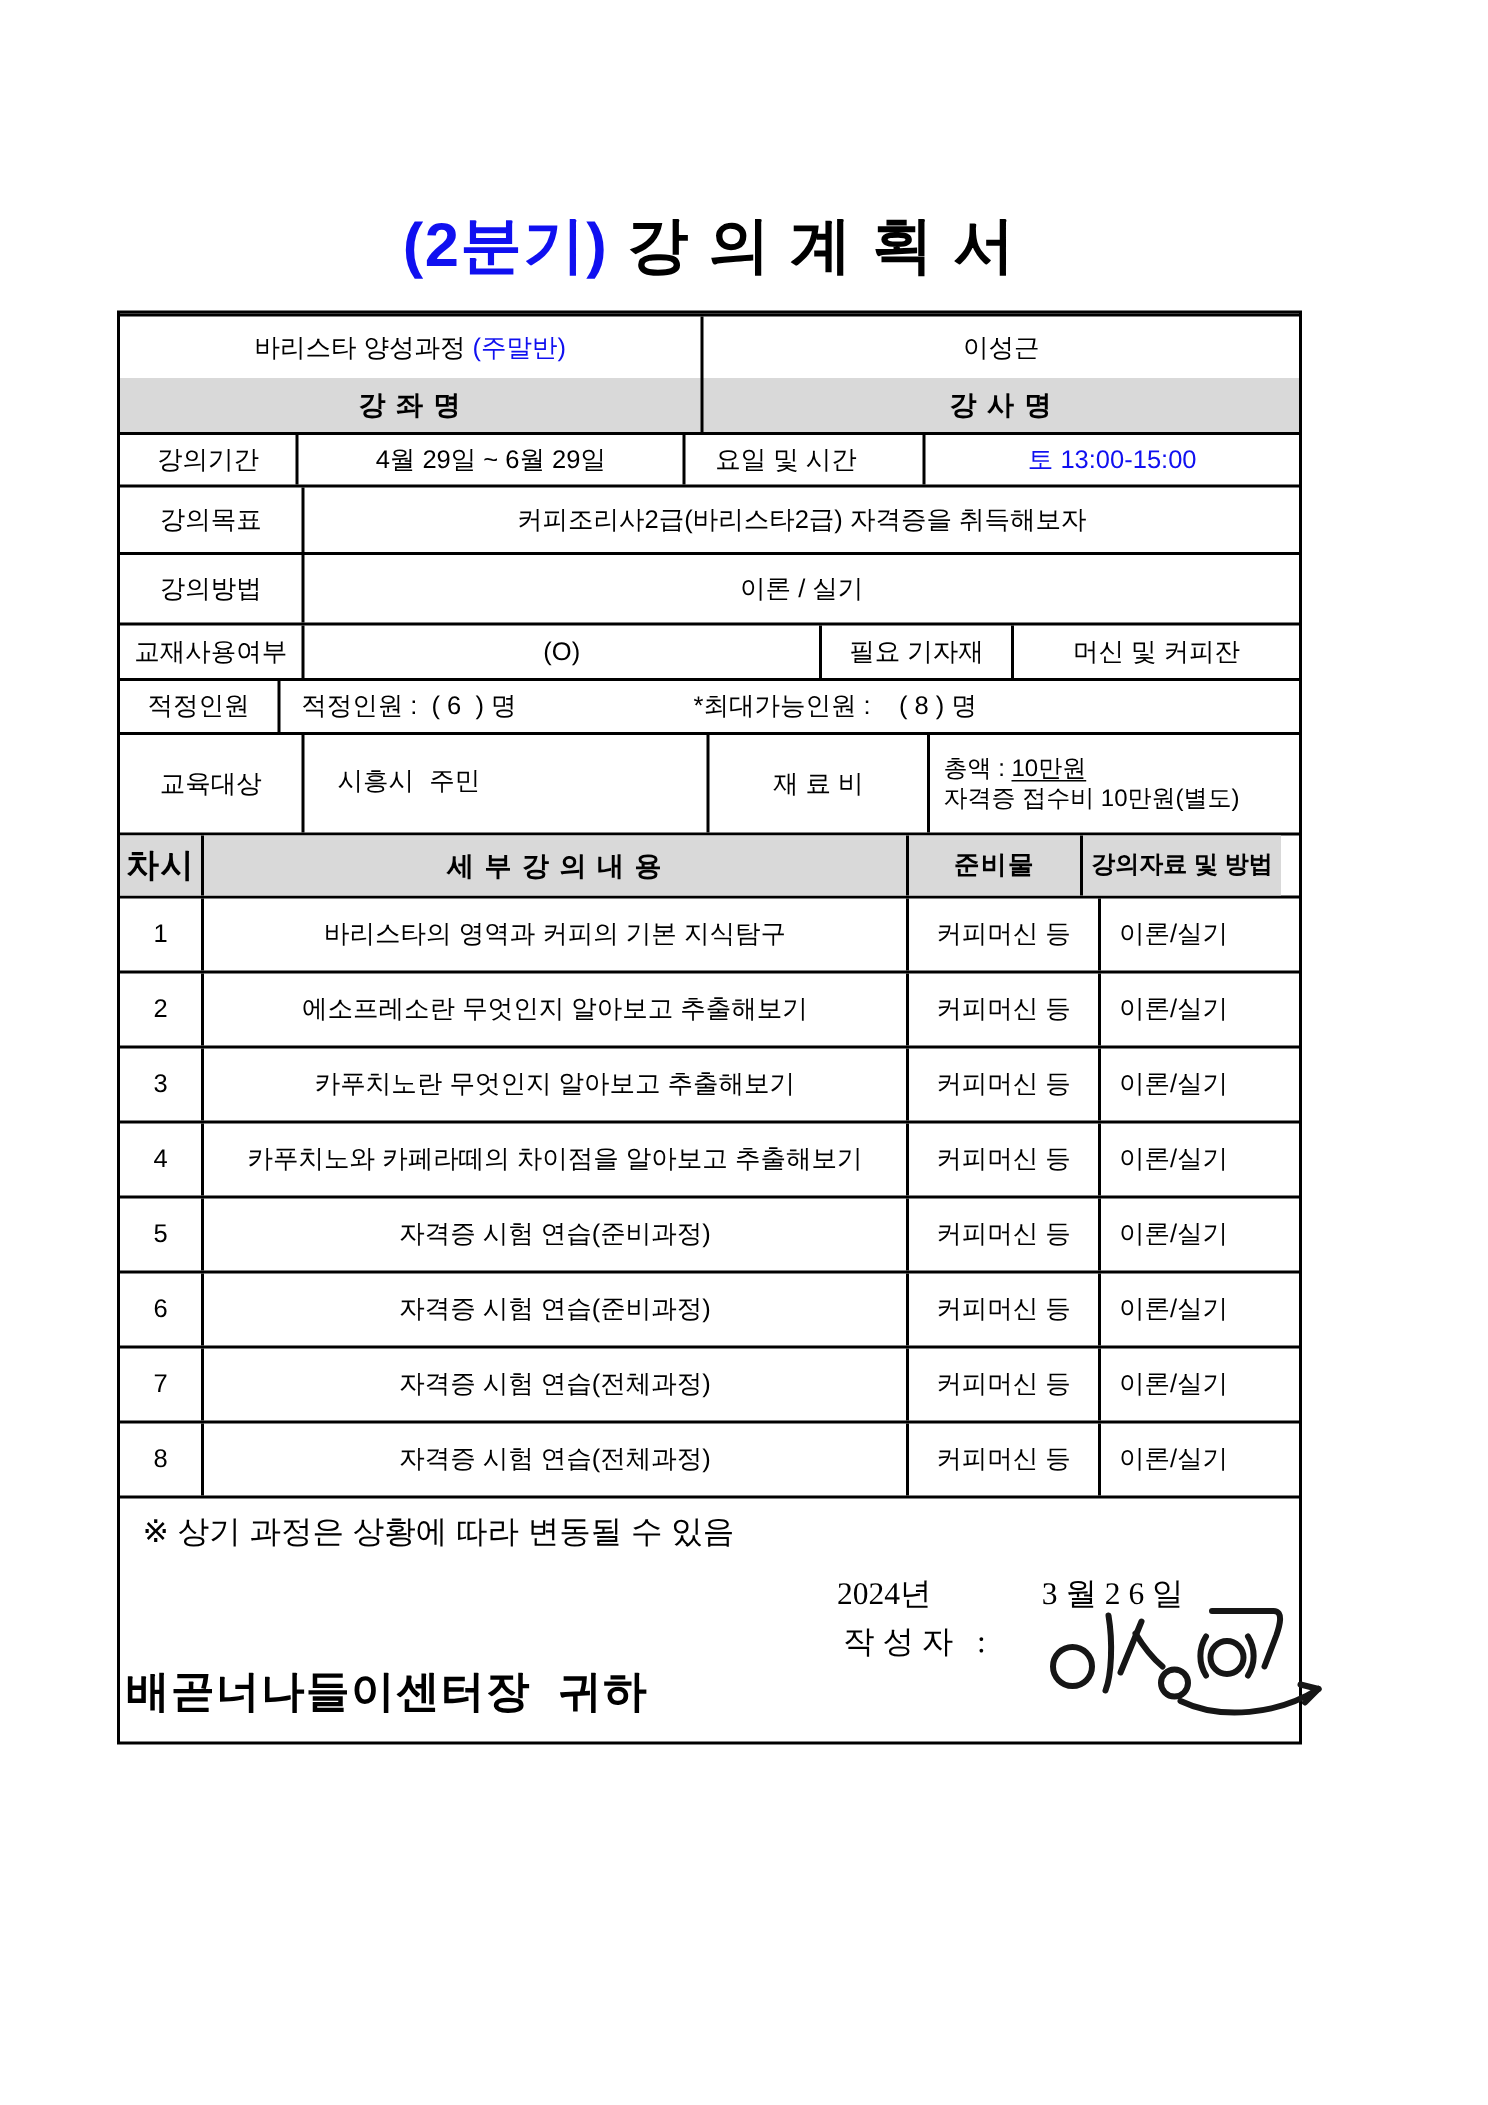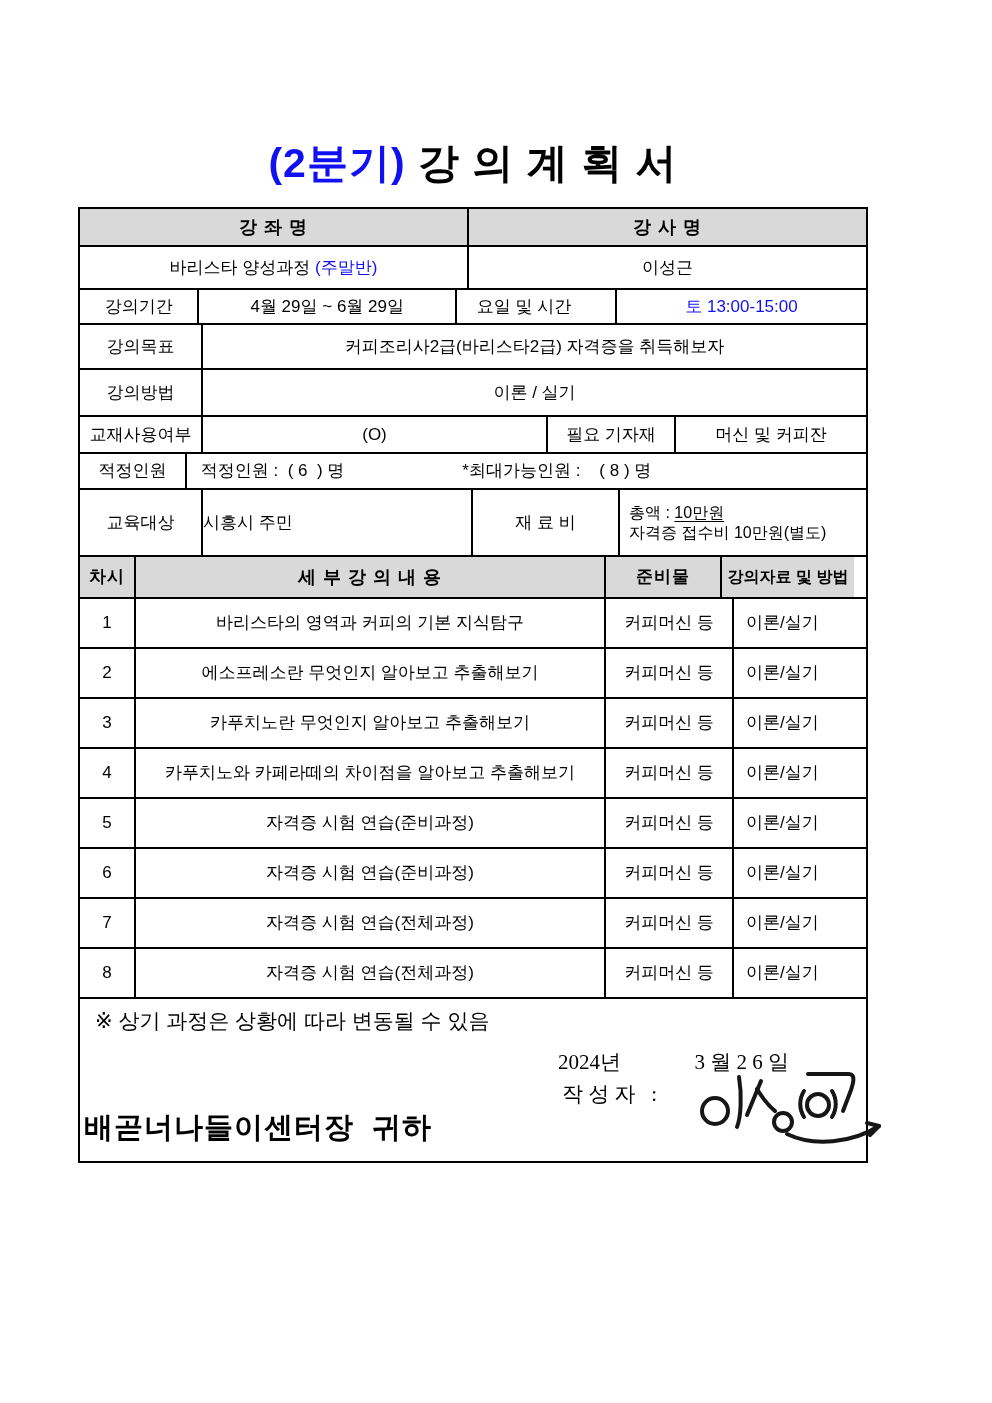--- a/index.html
+++ b/index.html
@@ -9,21 +9,21 @@
   .blue{color:#1010f0;}
   .page-title{position:absolute;left:78px;top:136px;width:790px;text-align:center;
               font-size:41px;font-weight:bold;letter-spacing:1px;white-space:pre;}
   .doc-table{position:absolute;left:78px;top:207px;width:790px;border:2px solid #000;
              box-sizing:border-box;background:#fff;}
   .t-row{display:flex;border-top:2px solid #000;box-sizing:border-box;}
   .t-row.first{border-top:none;}
   .c{box-sizing:border-box;border-left:2px solid #000;display:flex;align-items:center;
      justify-content:center;font-size:17px;line-height:1.25;text-align:center;}
   .c.cfirst{border-left:none;}
-  .c.left{justify-content:flex-start;text-align:center;padding-left:0;}
+  .c.left{justify-content:flex-start;text-align:center;padding-left:22px;font-family:Liberation Mono, monospace;}
   .gray{background:#d9d9d9;font-weight:bold;font-size:18px;letter-spacing:1px;}
   .fee-cell{flex-direction:column;align-items:flex-start;justify-content:center;
             padding-left:9px;font-size:16px;text-align:left;}
   .fee-line{white-space:pre;}
   .u{text-decoration:underline;text-underline-offset:3px;}
   .cap-cell{justify-content:flex-start;padding-left:14px;}
   .cap-gap{margin-left:118px;}
   .method-cell{justify-content:flex-start;padding-left:12px;text-align:left;}
   .footer-cell{position:relative;height:100%;width:100%;}
   .note{position:absolute;left:15px;top:8px;font-size:21px;}
@@ -37,31 +37,31 @@
 </style>
 </head>
 <body>
 
 <div class="page">
 
   <div class="page-title"><span class="blue">(2분기)</span><span> 강 의 계 획 서</span></div>
 
   <div class="doc-table">
 
-    <div class="t-row first" style="height:36px;">
-      <div class="c cfirst gray" style="width:387px;">강 좌 명</div>
-      <div class="c gray" style="width:399px;">강 사 명</div>
-    </div>
-
     <div class="t-row" style="height:43px;">
       <div class="c cfirst" style="width:387px;">
           <span class="pre">바리스타 양성과정 </span>
           <span class="blue">(주말반)</span>
         </div>
       <div class="c" style="width:399px;">이성근</div>
+    </div>
+
+    <div class="t-row first" style="height:36px;">
+      <div class="c cfirst gray" style="width:387px;">강 좌 명</div>
+      <div class="c gray" style="width:399px;">강 사 명</div>
     </div>
 
     <div class="t-row" style="height:35px;">
       <div class="c cfirst" style="width:121px;">강의기간</div>
       <div class="c" style="width:266px;">4월 29일 ~ 6월 29일</div>
       <div class="c" style="width:140px;">요일 및 시간</div>
       <div class="c blue" style="width:259px;margin-left:24px;">토 13:00-15:00</div>
     </div>
 
     <div class="t-row" style="height:45px;">
@@ -93,21 +93,21 @@
       <div class="c cfirst" style="width:121px;">교육대상</div>
       <div class="c left" style="width:270px;">시흥시 주민</div>
       <div class="c" style="width:147px;">재 료 비</div>
       <div class="c fee-cell" style="width:248px;">
         <div class="fee-line"><span>총액 : </span><span class="u">10만원</span></div>
         <div class="fee-line">자격증 접수비 10만원(별도)</div>
       </div>
     </div>
 
     <div class="t-row" style="height:42px;">
-      <div class="c cfirst gray" style="width:54px;font-size:17px;">차시</div>
+      <div class="c cfirst gray" style="width:54px;font-size:22px;">차시</div>
       <div class="c gray" style="width:470px;">세 부 강 의 내 용</div>
       <div class="c gray" style="width:116px;font-size:17px;">준비물</div>
       <div class="c gray" style="width:134px;font-size:16px;letter-spacing:0;">강의자료 및 방법</div>
     </div>
 
     <div class="t-row" style="height:50px;">
       <div class="c cfirst" style="width:54px;">1</div>
       <div class="c" style="width:470px;">바리스타의 영역과 커피의 기본 지식탐구</div>
       <div class="c" style="width:128px;">커피머신 등</div>
       <div class="c method-cell" style="width:134px;">이론/실기</div>

